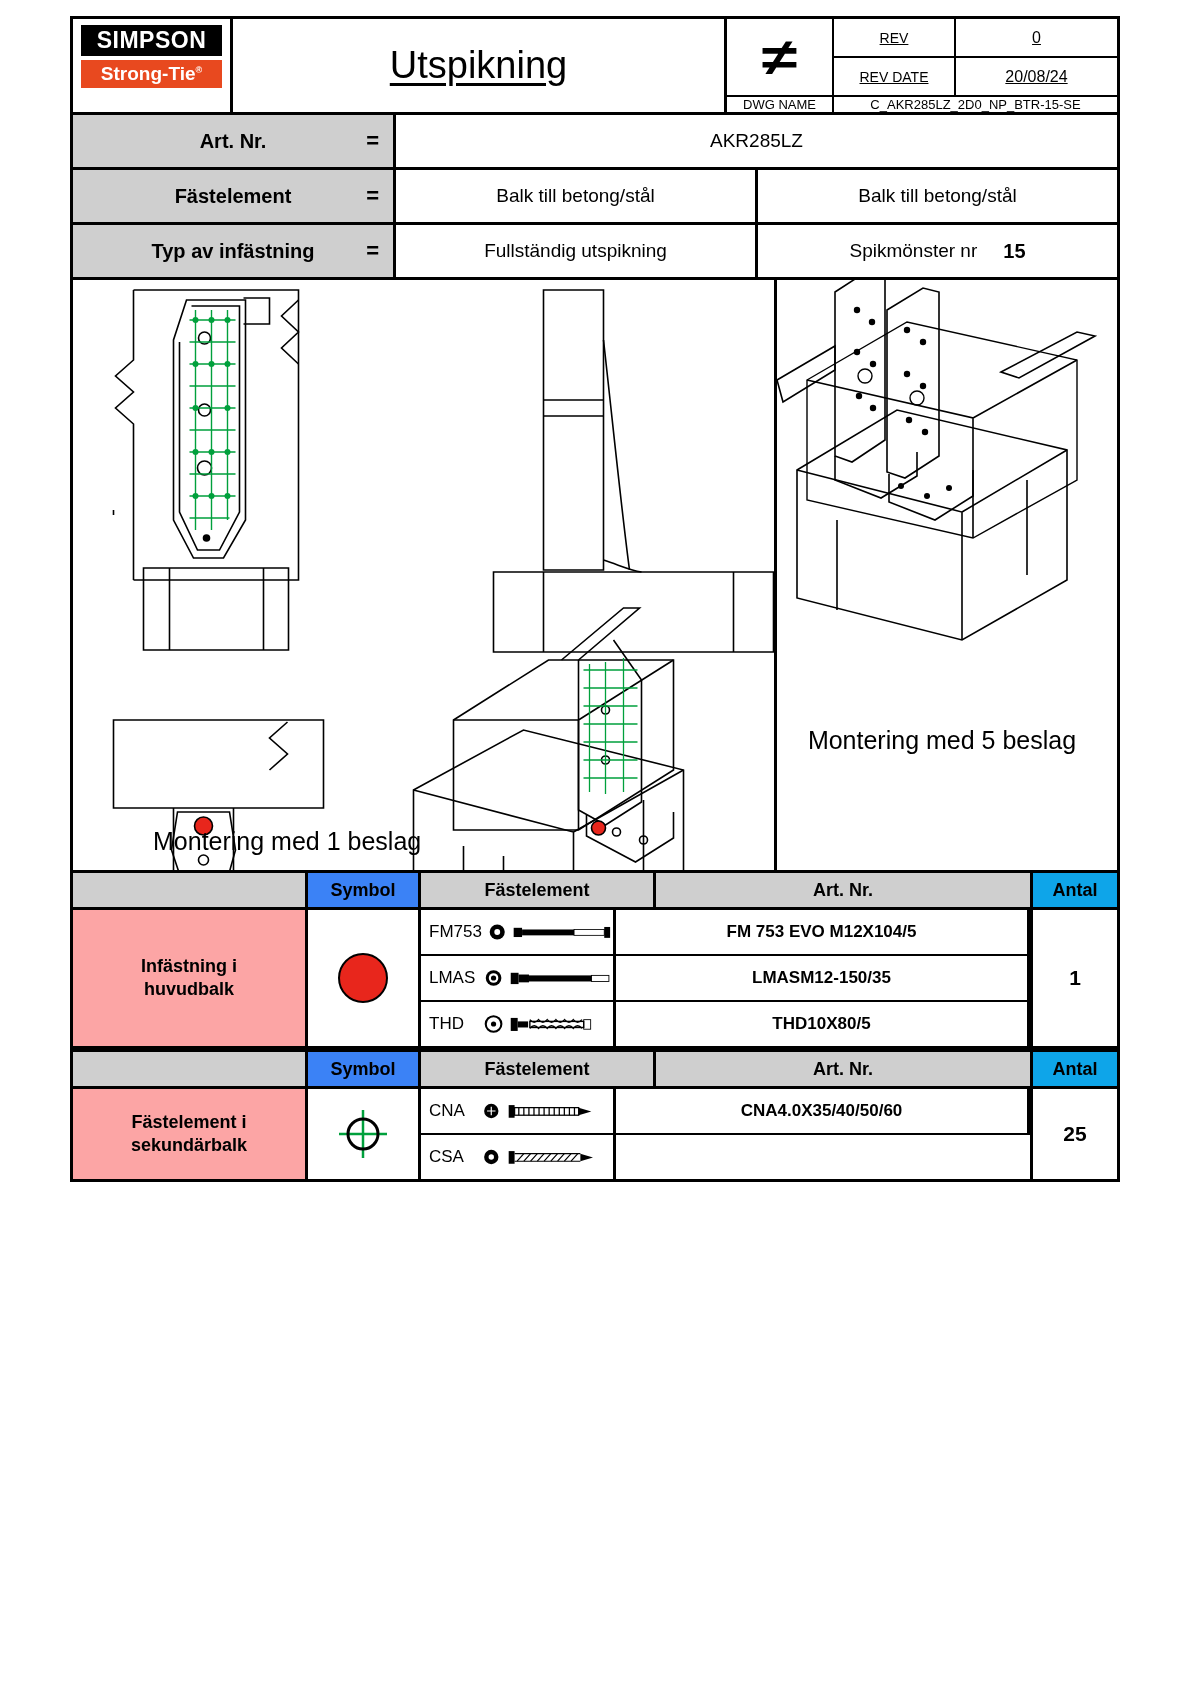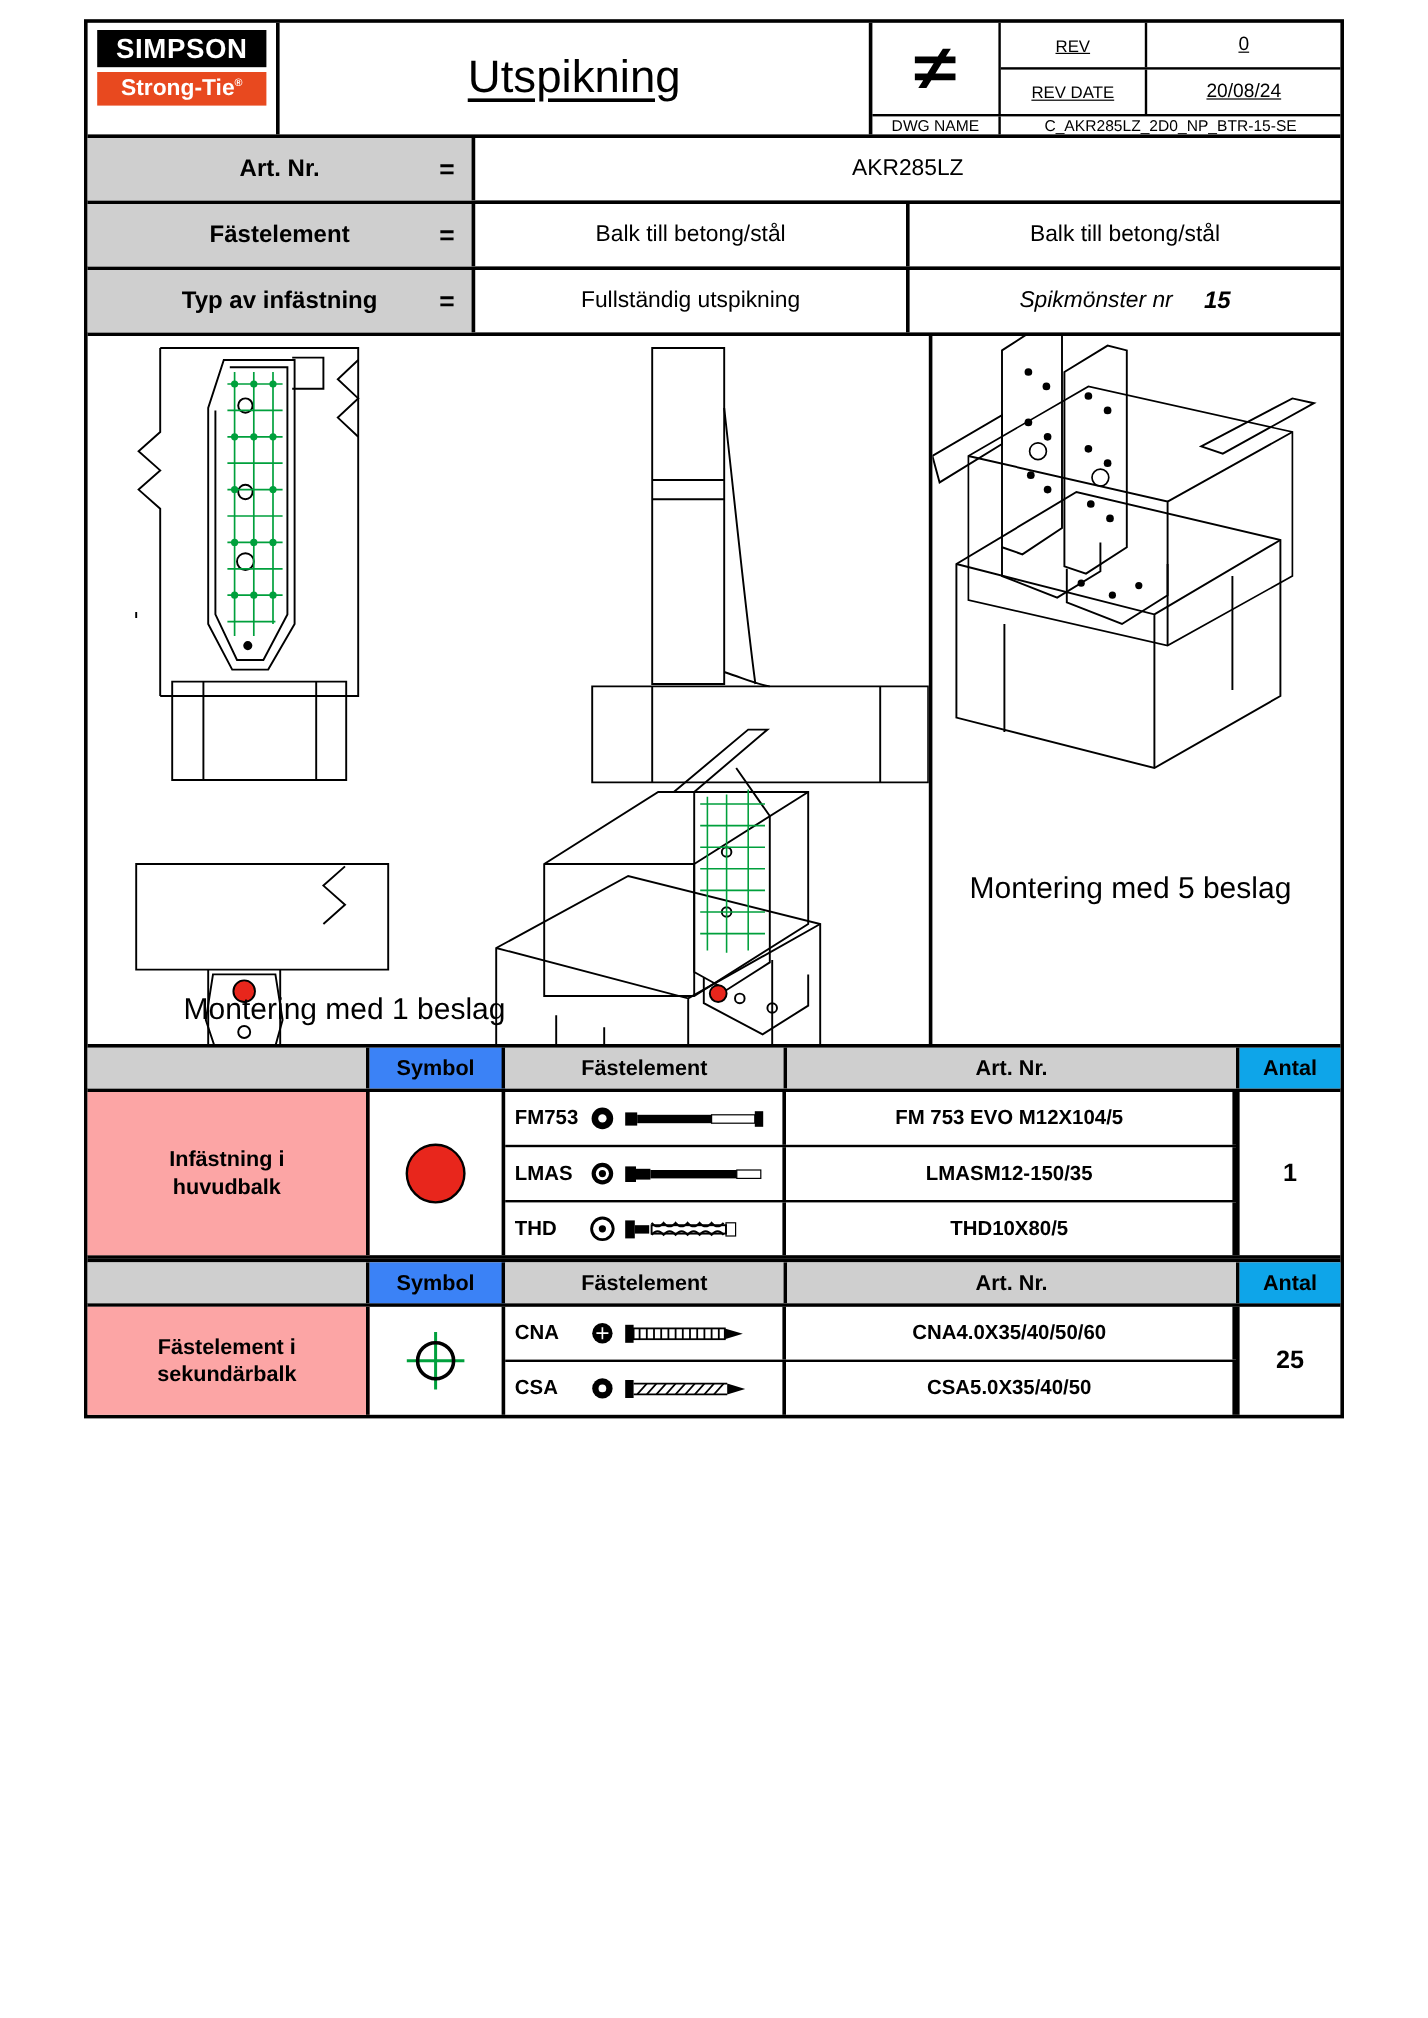--- a/index.html
+++ b/index.html
@@ -32,21 +32,21 @@
   .rev-row.r3 .rev-val{font-size:13px;}
   .rev-row{height:38px;}
 
   
   .specrow{display:flex;border-bottom:3px solid #000;height:52px;}
   .spec-lbl{width:320px;background:#cfcfcf;border-right:3px solid #000;
      display:flex;align-items:center;justify-content:center;position:relative;font-weight:bold;font-size:20px;}
   .spec-eq{position:absolute;right:14px;font-size:22px;font-weight:bold;}
   .spec-val{flex:1;display:flex;align-items:center;justify-content:center;font-size:19px;}
   .spec-val + .spec-val{border-left:3px solid #000;}
-  .pattern-wrap{display:flex;align-items:center;gap:26px;font-style:italic;}
+  .pattern-wrap{display:flex;align-items:center;gap:26px;}
   .pattern-no{font-weight:bold;font-size:20px;}
 
   
   .drawing{display:flex;height:590px;border-bottom:3px solid #000;position:relative;}
   .draw-left{flex:1;position:relative;border-right:3px solid #000;}
   .draw-right{width:340px;position:relative;}
   .cap{position:absolute;font-size:25px;white-space:nowrap;}
   .cap1{bottom:14px;left:80px;}
   .cap2{bottom:115px;left:-5px;width:100%;text-align:center;}
   svg.art{position:absolute;left:0;top:0;width:100%;height:100%;}
@@ -60,21 +60,21 @@
      display:flex;align-items:center;justify-content:center;text-align:center;font-weight:bold;font-size:18px;line-height:1.3;}
   .lg-symhead{width:110px;background:#3b82f6;border-right:3px solid #000;display:flex;align-items:center;justify-content:center;font-weight:bold;font-size:18px;}
   .lg-fasthead{width:232px;background:#cfcfcf;border-right:3px solid #000;display:flex;align-items:center;justify-content:center;font-weight:bold;font-size:18px;}
   .lg-arthead{flex:1;background:#cfcfcf;border-right:3px solid #000;display:flex;align-items:center;justify-content:center;font-weight:bold;font-size:18px;}
   .lg-anthead{width:84px;background:#0ea5e9;display:flex;align-items:center;justify-content:center;font-weight:bold;font-size:18px;}
   .lg-headrow{border-bottom:3px solid #000;}
   .lg-sym{width:110px;border-right:3px solid #000;display:flex;align-items:center;justify-content:center;}
   .lg-rows{flex:1;}
   .lg-row{display:flex;height:44px;border-bottom:2px solid #000;}
   .lg-row:last-child{border-bottom:none;}
-  .lg-fast{width:234px;border-right:3px solid #000;display:flex;align-items:center;gap:6px;padding-left:8px;box-sizing:border-box;font-weight:bold;font-size:17px;}
+  .lg-fast{width:195px;border-right:3px solid #000;display:flex;align-items:center;gap:6px;padding-left:8px;box-sizing:border-box;font-weight:normal;font-size:17px;}
   .lg-art{flex:1;border-right:3px solid #000;display:flex;align-items:center;justify-content:center;font-weight:bold;font-size:17px;}
   .fast-name{width:56px;display:inline-block;}
   .ant-wrap{width:84px;display:flex;align-items:center;justify-content:center;font-weight:bold;font-size:21px;border-left:0;}
   .redcircle{width:46px;height:46px;border-radius:50%;background:#e8261c;border:2px solid #000;}
   .crosshair{position:relative;width:52px;height:52px;}
 </style>
 </head>
 <body>
 
 <div id="sheet">
@@ -412,21 +412,20 @@
                 </svg>
                 <svg width="126" height="20" viewBox="0 0 126 20">
                   <rect x="2" y="3" width="7" height="15" fill="#000"></rect>
                   <g fill="none" stroke="#000" stroke-width="1.4">
                     <path d="M9 6 h78 M9 15 h78"></path>
                     <path d="M12 15 L20 6 M20 15 L28 6 M28 15 L36 6 M36 15 L44 6 M44 15 L52 6 M52 15 L60 6 M60 15 L68 6 M68 15 L76 6 M76 15 L84 6"></path>
                   </g>
                   <path d="M87 6 L102 10.5 L87 15 Z" fill="#000"></path>
                 </svg>
               </div>
-              <div class="lg-art">CSA5.0X35/40/50</div>
             </div>
           </div>
           <div class="ant-wrap" style="border-left:3px solid #000;">25</div>
         </div>
       </div>
     </div>
 
   </div>
 </div>
 

